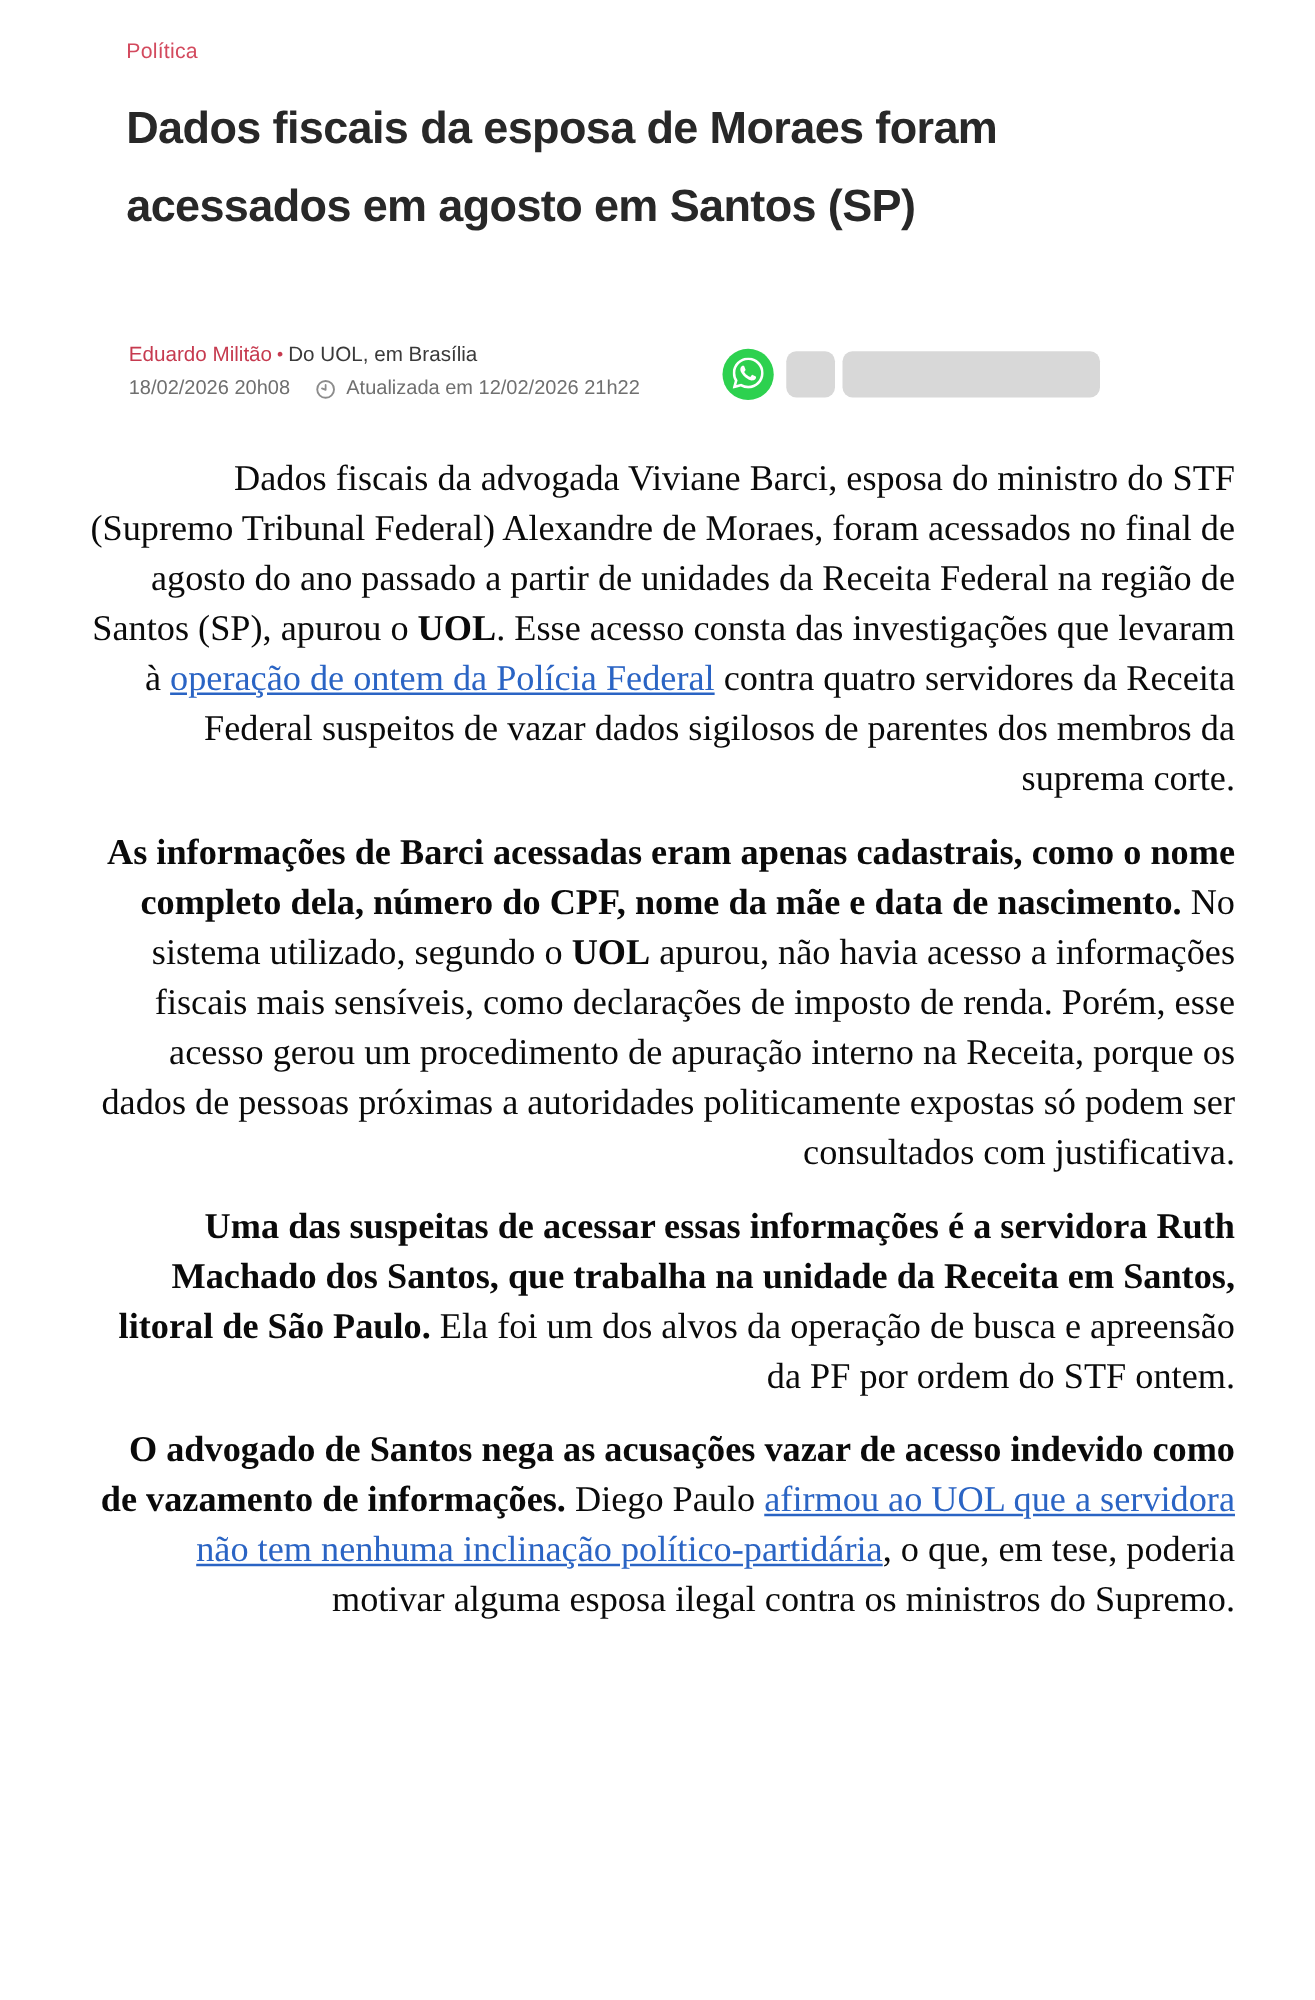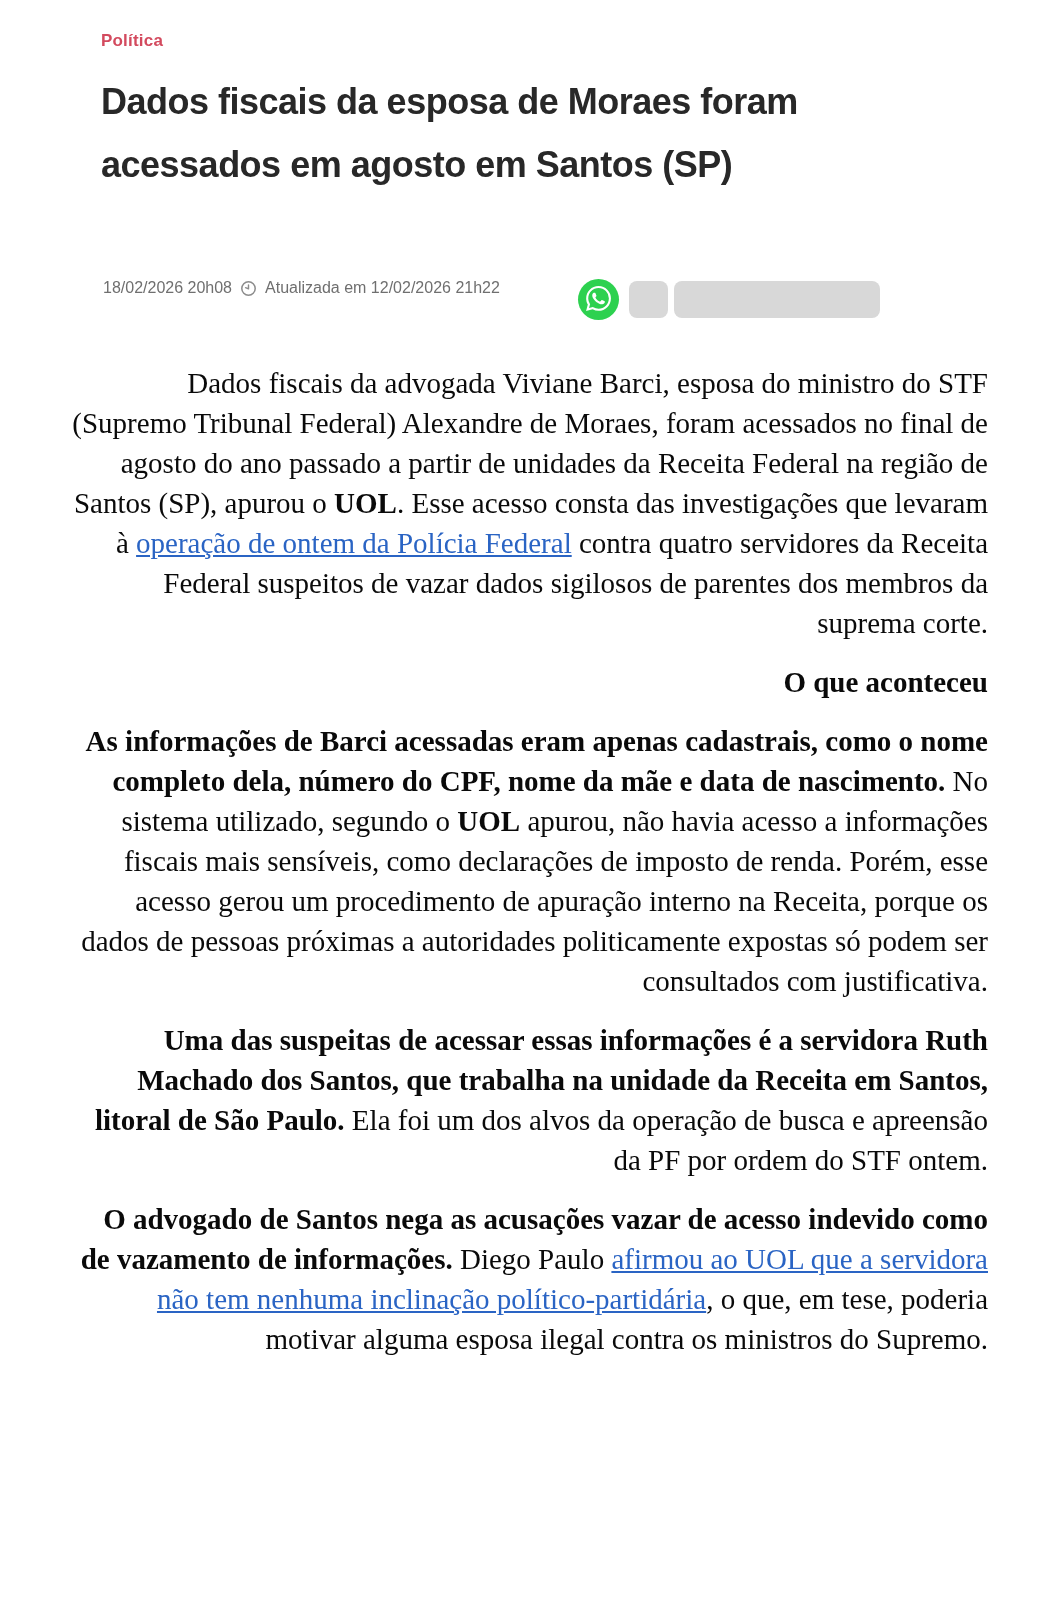--- a/index.html
+++ b/index.html
@@ -3,38 +3,38 @@
 <meta charset="utf-8">
 <style>
   * { margin:0; padding:0; box-sizing:border-box; }
   html,body { background:#ffffff; }
   body {
     width:1052px; height:1600px; position:relative; overflow:hidden;
     font-family:"Liberation Sans", sans-serif;
   }
   .header { position:absolute; left:101px; top:31px; width:880px; }
   .category {
-    display:inline-block; color:#d34a5e; font-size:17px; font-weight:700;
+    display:inline-block; color:#d34a5e; font-size:17px; font-weight:400;
     text-decoration:none; letter-spacing:0.2px;
   }
   h1.headline {
     margin-top:19px; width:700px;
     font-size:36px; line-height:63px; font-weight:700;
     color:#282828; letter-spacing:-0.5px;
   }
   .meta-row { position:absolute; left:103px; top:272px; width:880px; }
   .author-line { font-size:16.5px; line-height:22px; color:#3a3a3a; }
   .author-link { color:#c63a4f; text-decoration:none; }
   .byline-dot { color:#c63a4f; font-size:14px; padding:0 4px; vertical-align:1px; }
   .origin { color:#3a3a3a; }
   .date-line {
     margin-top:7px; display:flex; align-items:center; gap:8px;
     font-size:16px; color:#6f6f6f;
   }
-  .date-line .pub { }
+  .date-line .pub { margin-right:12px; }
   .clock-icon { display:inline-block; width:17px; height:17px; }
   .share-bar {
     position:absolute; left:578px; top:279px;
     display:flex; align-items:center; gap:6px;
   }
   .wa-btn {
     width:41px; height:41px; border-radius:50%;
     background:#2dd14f; border:none; cursor:pointer;
     display:flex; align-items:center; justify-content:center; padding:0;
   }
@@ -59,20 +59,21 @@
 </style>
 </head>
 <body>
 
 <header class="header">
   <a href="#" class="category">Política</a>
   <h1 class="headline">Dados fiscais da esposa de Moraes foram acessados em agosto em Santos (SP)</h1>
 </header>
 
 <div class="meta-row">
+  <div class="author-line"><a href="#" class="author-link">Eduardo Militão</a><span class="byline-dot">•</span><span class="origin">Do UOL, em Brasília</span></div>
   <div class="date-line">
     <span class="pub">18/02/2026 20h08</span>
     <span class="clock-icon">
       <svg viewBox="0 0 18 18" width="17" height="17" aria-hidden="true">
         <circle cx="9" cy="9" r="7.1" fill="none" stroke="#8c8c8c" stroke-width="1.6"></circle>
         <path d="M9 5.2 L9 9.4 L5.9 8.1" fill="none" stroke="#8c8c8c" stroke-width="1.5" stroke-linecap="round" stroke-linejoin="round"></path>
       </svg>
     </span>
     <span>Atualizada em 12/02/2026 21h22</span>
   </div>
@@ -86,20 +87,19 @@
       </svg>
     </span>
   </button>
   <button class="ph-small"></button>
   <button class="ph-wide"></button>
 </div>
 
 <main class="article">
   <p><span>Dados fiscais da advogada Viviane Barci, esposa do ministro do STF (Supremo Tribunal Federal) Alexandre de Moraes, foram acessados no final de agosto do ano passado a partir de unidades da Receita Federal na região de Santos (SP), apurou o </span><strong>UOL</strong><span>. Esse acesso consta das investigações que levaram à </span><a href="#">operação de ontem da Polícia Federal</a><span> contra quatro servidores da Receita Federal suspeitos de vazar dados sigilosos de parentes dos membros da suprema corte.</span></p>
 
-  <h2>O que aconteceu</h2>
 
   <p><strong>As informações de Barci acessadas eram apenas cadastrais, como o nome completo dela, número do CPF, nome da mãe e data de nascimento.</strong><span> No sistema utilizado, segundo o </span><strong>UOL</strong><span> apurou, não havia acesso a informações fiscais mais sensíveis, como declarações de imposto de renda. Porém, esse acesso gerou um procedimento de apuração interno na Receita, porque os dados de pessoas próximas a autoridades politicamente expostas só podem ser consultados com justificativa.</span></p>
 
   <p><strong>Uma das suspeitas de acessar essas informações é a servidora Ruth Machado dos Santos, que trabalha na unidade da Receita em Santos, litoral de São Paulo.</strong><span> Ela foi um dos alvos da operação de busca e apreensão da PF por ordem do STF ontem.</span></p>
 
   <p><strong>O advogado de Santos nega as acusações vazar de acesso indevido como de vazamento de informações.</strong><span> Diego Paulo </span><a href="#">afirmou ao UOL que a servidora não tem nenhuma inclinação político-partidária</a><span>, o que, em tese, poderia motivar alguma esposa ilegal contra os ministros do Supremo.</span></p>
 </main>
 
 </body></html>

